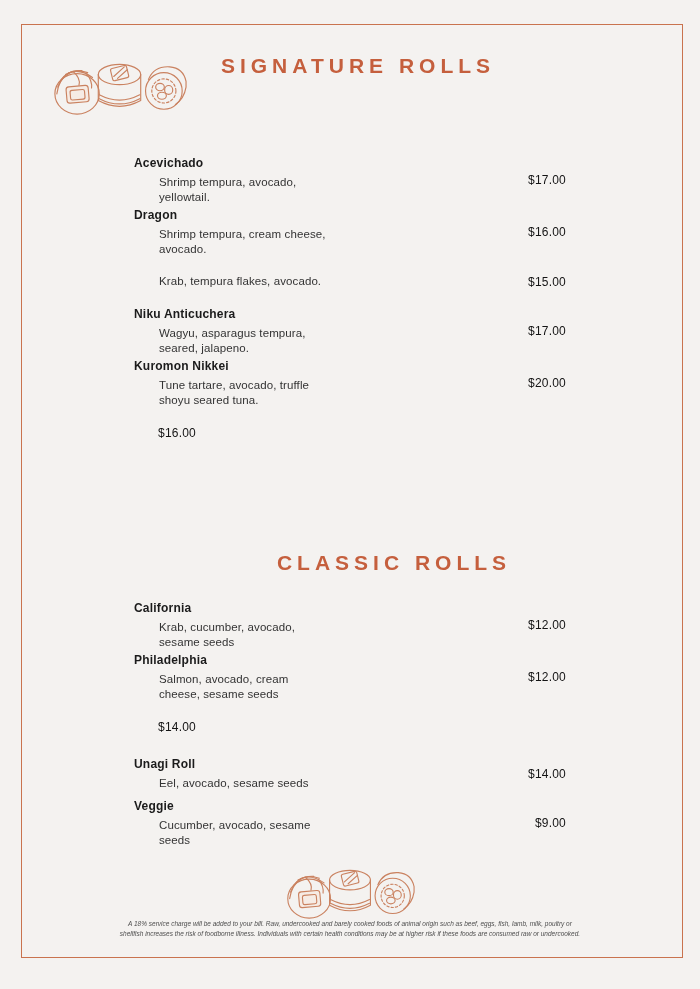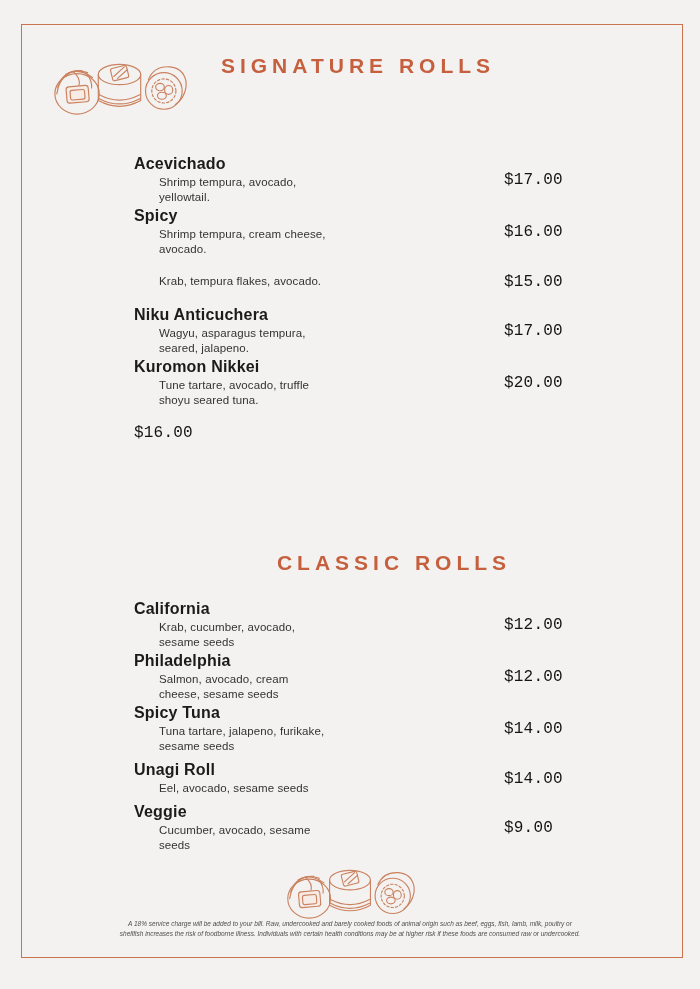--- a/index.html
+++ b/index.html
@@ -42,43 +42,42 @@
 
   .menu-item {
     display:flex;
     align-items:center;
     justify-content:space-between;
     margin-bottom:2px;
     min-height:45px;
   }
   .item-left { width:186px; }
   .item-name {
-    font-size:16px;
+    font-size:12px;
     font-weight:700;
     color:#1b1b1b;
     line-height:17px;
     margin-bottom:3px;
     letter-spacing:0.2px;
   }
   .item-desc {
     font-size:11.5px;
     color:#333333;
     line-height:15px;
     width:172px;
     letter-spacing:0.1px;
     margin-left:25px;
   }
   .item-price {
     width:62px;
-    text-align:left;
-    font-size:16px;
+    text-align:right;
+    font-size:12px;
     font-weight:500;
     color:#141414;
     letter-spacing:0.2px;
-    font-family:Liberation Mono, monospace;
   }
   .disclaimer {
     position:absolute;
     top:919px;
     left:50%;
     transform:translateX(-50%);
     width:468px;
     text-align:center;
     font-size:6.5px;
     font-style:italic;
@@ -129,21 +128,21 @@
     <div class="menu-item">
       <div class="item-left">
         <div class="item-name">Acevichado</div>
         <div class="item-desc">Shrimp tempura, avocado, yellowtail.</div>
       </div>
       <div class="item-price">$17.00</div>
     </div>
 
     <div class="menu-item">
       <div class="item-left">
-        <div class="item-name">Spicy</div>
+        <div class="item-name">Dragon</div>
         <div class="item-desc">Shrimp tempura, cream cheese, avocado.</div>
       </div>
       <div class="item-price">$16.00</div>
     </div>
 
     <div class="menu-item">
       <div class="item-left">
         <div class="item-desc">Krab, tempura flakes, avocado.</div>
       </div>
       <div class="item-price">$15.00</div>
@@ -186,24 +185,20 @@
 
     <div class="menu-item">
       <div class="item-left">
         <div class="item-name">Philadelphia</div>
         <div class="item-desc">Salmon, avocado, cream cheese, sesame seeds</div>
       </div>
       <div class="item-price">$12.00</div>
     </div>
 
     <div class="menu-item">
-      <div class="item-left">
-        <div class="item-name">Spicy Tuna</div>
-        <div class="item-desc">Tuna tartare, jalapeno, furikake, sesame seeds</div>
-      </div>
       <div class="item-price">$14.00</div>
     </div>
 
     <div class="menu-item">
       <div class="item-left">
         <div class="item-name">Unagi Roll</div>
         <div class="item-desc">Eel, avocado, sesame seeds</div>
       </div>
       <div class="item-price">$14.00</div>
     </div>

